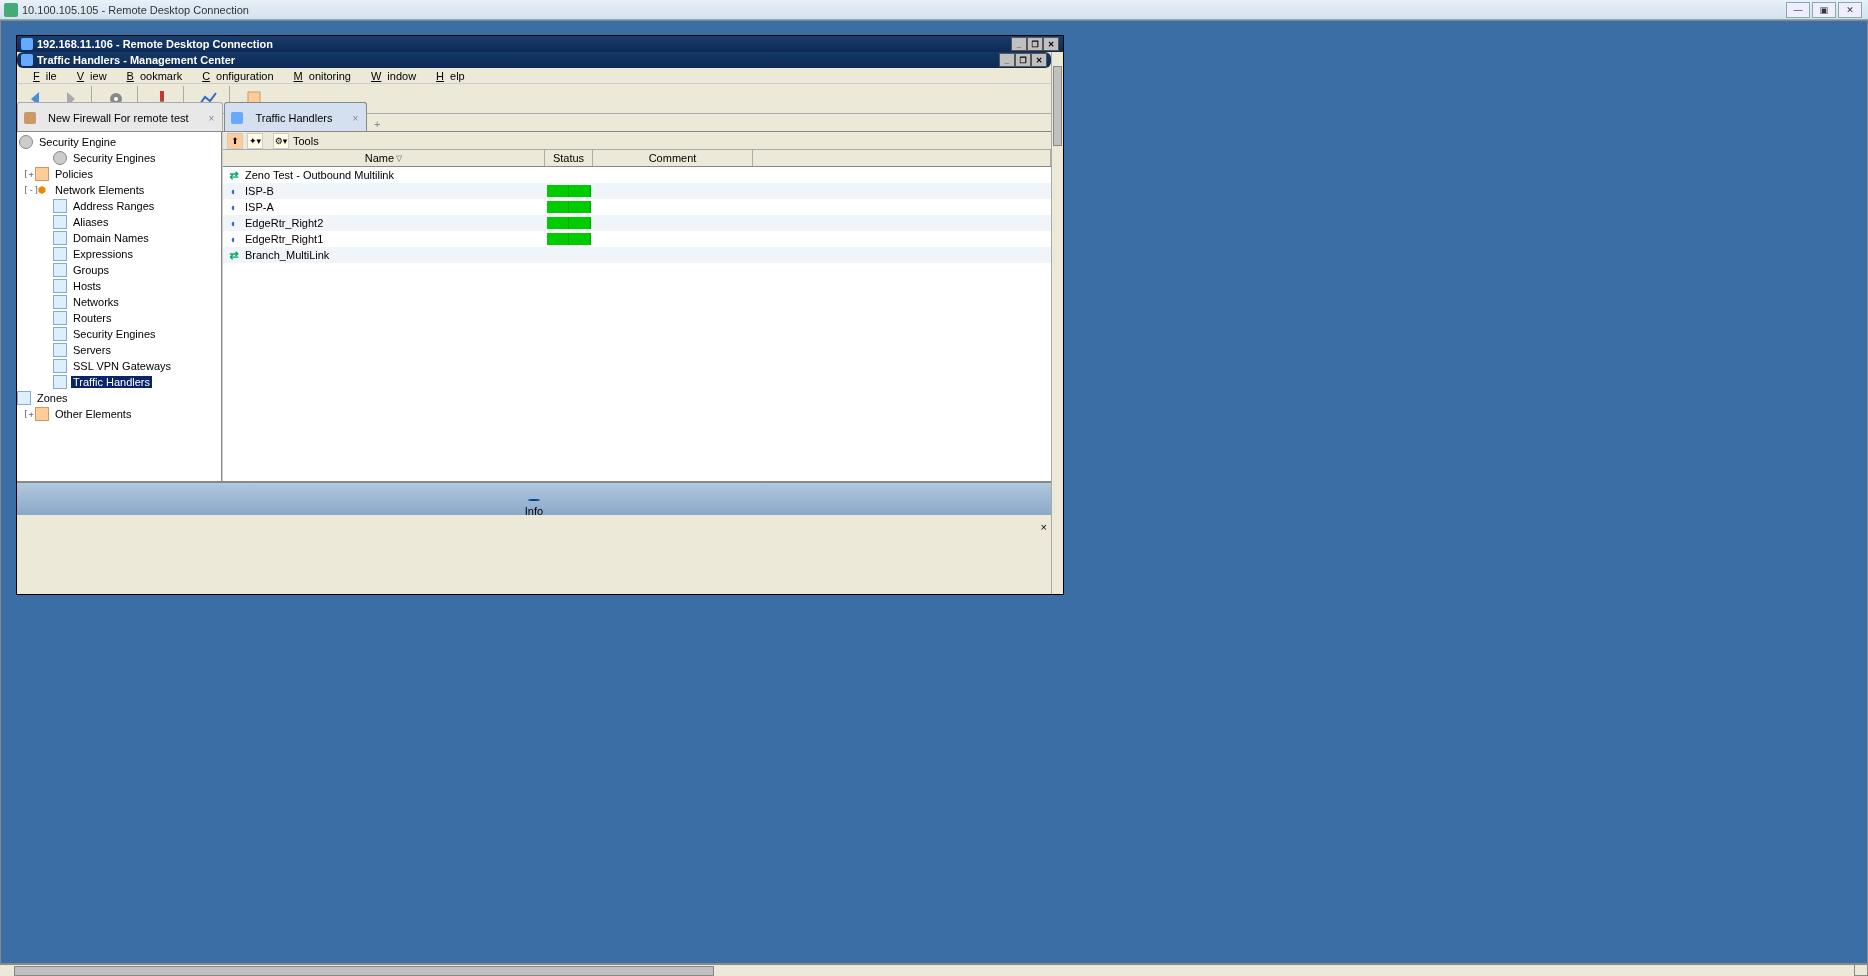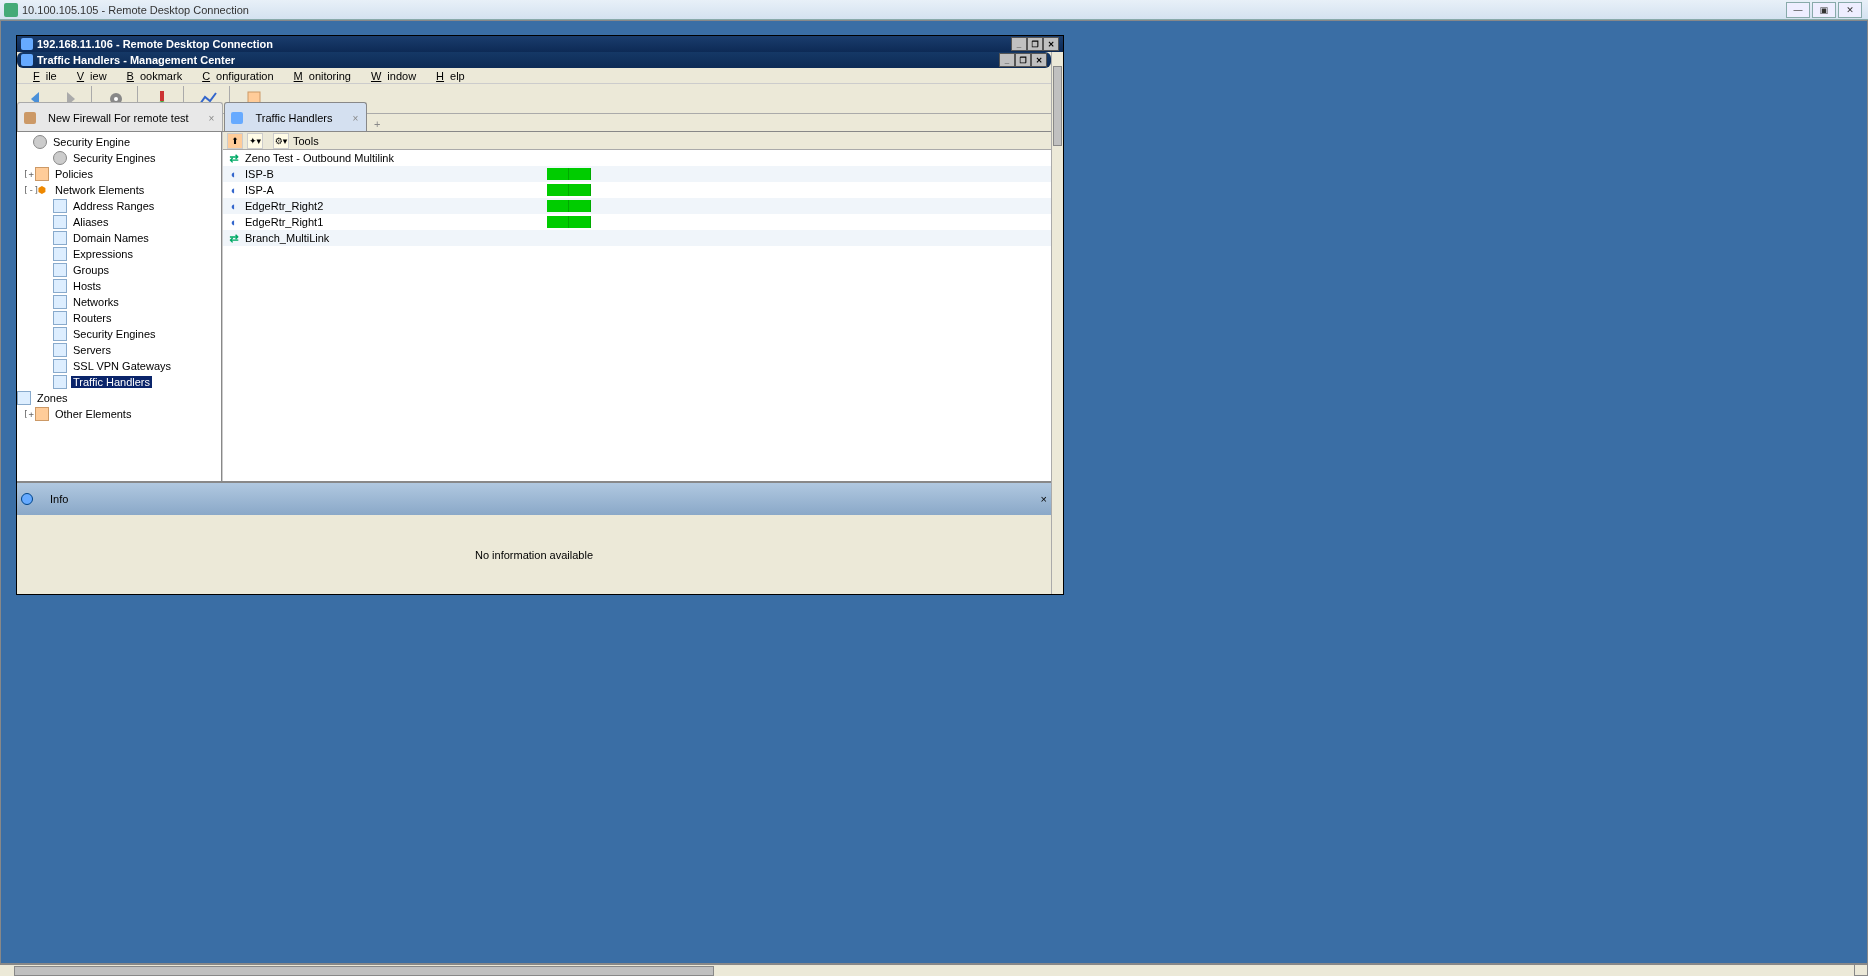--- a/index.html
+++ b/index.html
@@ -77,21 +77,21 @@
 .grid-row .cell-comment { width:160px; padding-left:4px;}
 .ricon { width:14px;height:14px;display:flex;align-items:center;justify-content:center;}
 .ricon-ml { color:#0a6; font-weight:bold;}
 .ricon-link { color:#36c;}
 .status-green { width:44px; height:12px; background:#0c0; display:flex;}
 .status-green .half { flex:1; border-right:1px solid #0a0;}
 
 .grid-footer { height:15px; background:#ece9d8; border-top:1px solid #888; padding:1px 4px;}
 
 .info-panel { height:113px; border-top:2px solid #888; display:flex; flex-direction:column;}
-.info-header { height:17px; background:linear-gradient(#b0c8e0,#8aa8c8); display:flex; align-items:center; padding:16px 4px; gap:17px;}
+.info-header { height:17px; background:linear-gradient(#b0c8e0,#8aa8c8); display:flex; align-items:center; padding:16px 4px; gap:4px;flex-direction:column;}
 .info-header .iicon { width:12px;height:12px;background:#6af;border-radius:50%;border:1px solid #048;}
 .info-header .ix { margin-left:auto; cursor:pointer; font-size:11px;}
 .info-body { flex:1; background:#ece9d8; display:flex; align-items:center; justify-content:center; color:#000;}
 
 
 .bottom-scroll { position:absolute; bottom:0; left:0; right:14px; height:12px; background:#ece9d8; border-top:1px solid #888;}
 .bottom-scroll .thumb { position:absolute; left:14px; width:700px; height:10px; top:1px; background:#c0c0c0; border:1px solid #888;}
 .corner { position:absolute; right:0; bottom:0; width:14px; height:12px; background:#ece9d8; border:1px solid #888;}
 </style>
 </head>
@@ -196,21 +196,21 @@
             <span class="ticon" style="background:#6af"></span>
             <span>Traffic Handlers</span>
             <span class="x">×</span>
           </div>
           <div class="addtab">+</div>
         </div>
 
         <div class="main-split">
 
           <div class="tree-panel">
-            <div class="tree-row" style="padding-left:16px">
+            <div class="tree-row" style="padding-left:2px">
               <span class="ticon2 ticon-gear"></span>
               <span class="lbl">Security Engine</span>
             </div>
             <div id="tree-items">
                 <div class="tree-row" style="padding-left: 36px;">
                   <span class="ticon2 ticon-gear"></span>
                   <span class="lbl">Security Engines</span>
                 </div>
                 <div class="tree-row" style="padding-left: 6px;">
                   <span class="expander">[+]</span>
@@ -284,20 +284,33 @@
 
           <div class="right-panel">
             <div class="right-toolbar">
               <div class="rtbtn up">⬆</div>
               <div class="rtbtn">✦▾</div>
               <div class="rtsep"></div>
               <div class="rtbtn">⚙▾</div>
               <span>Tools</span>
             </div>
 
+            <div class="grid-header">
+              <div class="col-name">
+                <span>Name</span>
+                <span class="sort">▽</span>
+              </div>
+              <div class="col-status">
+                  <span>Status</span>
+                </div>
+              <div class="col-comment">
+                  <span>Comment</span>
+                </div>
+              <div class="col-rest"></div>
+            </div>
 
             <div class="grid-body" id="grid-body">
                 <div class="grid-row">
                   <div class="cell-name">
                     <span class="ricon ricon-ml">⇄</span>
                     <span>Zeno Test - Outbound Multilink</span>
                   </div>
                   <div class="cell-status"></div>
                   <div class="cell-comment"></div>
                 </div>
@@ -365,23 +378,20 @@
 
           </div>
         </div>
 
         <div class="info-panel">
           <div class="info-header">
             <span class="iicon"></span>
             <span>Info</span>
             <span class="ix">×</span>
           </div>
-          <div class="info-body">
-            <span>No information available</span>
-          </div>
         </div>
 
       </div>
     </div>
 
   </div>
 
   <div class="bottom-scroll">
       <div class="thumb"></div>
     </div>

